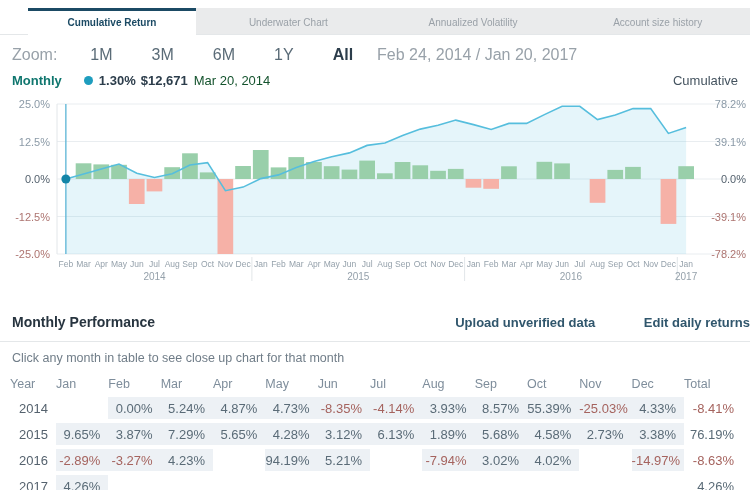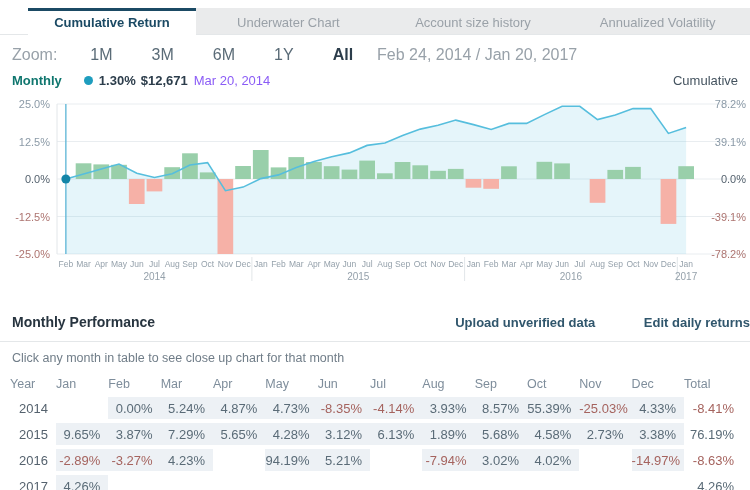--- a/index.html
+++ b/index.html
@@ -1,39 +1,39 @@
 <!DOCTYPE html>
 <html><head>
 <meta charset="utf-8">
 <style>
   html,body{margin:0;padding:0;background:#fff;}
   body{width:750px;height:490px;font-family:"Liberation Sans",sans-serif;color:#4a5a66;overflow:hidden;}
 
   
   .tabbar{display:flex;margin-top:8px;border-bottom:1px solid #e4e7e9;}
   .tab-spacer{width:28px;background:#fff;}
-  .tab{flex:1;text-align:center;font-size:13px;line-height:23px;background:#eaebec;
+  .tab{flex:1;text-align:center;font-size:10px;line-height:23px;background:#eaebec;
        color:#9aa1a8;border-top:3px solid #eaebec;cursor:pointer;white-space:nowrap;}
   .tab.active{flex:0 0 168px;background:#fff;border-top:3px solid #1b4a64;color:#1b4a64;
        font-weight:700;margin-bottom:-1px;border-bottom:1px solid #fff;}
 
   
   .toolbar{display:flex;align-items:center;padding:11px 12px 0 12px;font-size:16px;}
   .zoom-label{color:#98a1a9;margin-right:16px;}
   .zopt{color:#5a6b77;margin-right:22px;cursor:pointer;margin-left:17px;}
   .zopt.active{color:#2c3d4b;font-weight:700;}
   .range{color:#98a1a9;margin-left:2px;}
 
   
   .legendrow{display:flex;align-items:center;padding:9px 12px 0 12px;font-size:13px;}
   .series-label{color:#0f766e;font-weight:600;}
   .dot{display:inline-block;width:9px;height:9px;border-radius:50%;background:#1e9dbe;
        margin:0 6px 0 22px;}
   .tt-bold{color:#2c3d4b;font-weight:700;}
-  .tt-date{color:#8b5cf6;margin-left:6px;}
+  .tt-date{color:#14532d;margin-left:6px;}
   .legend-right{margin-left:auto;color:#44535f;}
 
   
   .chart-wrap{margin-top:6px;}
   svg{display:block;}
   svg text{font-family:"Liberation Sans",sans-serif;}
 
   
   .section-head{display:flex;align-items:baseline;margin-top:20px;padding:4px 0 10px 12px;
        border-bottom:1px solid #e4e7e9;}
@@ -54,22 +54,22 @@
   col.c-year{width:46px;} col.c-total{width:58px;}
 </style>
 </head>
 <body>
 
 <div class="tabbar">
   <div class="tab-spacer"></div>
 
 <div class="tab active">Cumulative Return</div>
     <div class="tab">Underwater Chart</div>
+    <div class="tab">Annualized Volatility</div>
     <div class="tab">Account size history</div>
-    <div class="tab">Annualized Volatility</div>
   </div>
 
 <div class="toolbar">
   <span class="zoom-label">Zoom:</span>
   <span id="zoom-options"><span class="zopt">1M</span><span class="zopt">3M</span><span class="zopt">6M</span><span class="zopt">1Y</span><span class="zopt active">All</span></span>
   <span class="range">Feb 24, 2014 / Jan 20, 2017</span>
 </div>
 
 <div class="legendrow">
   <span class="series-label">Monthly</span>

